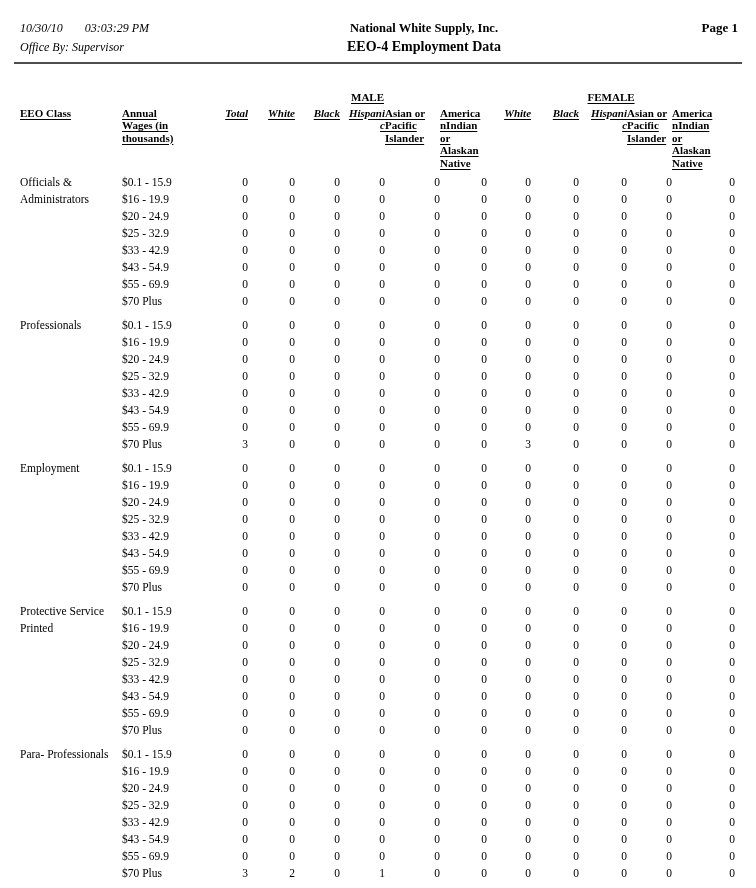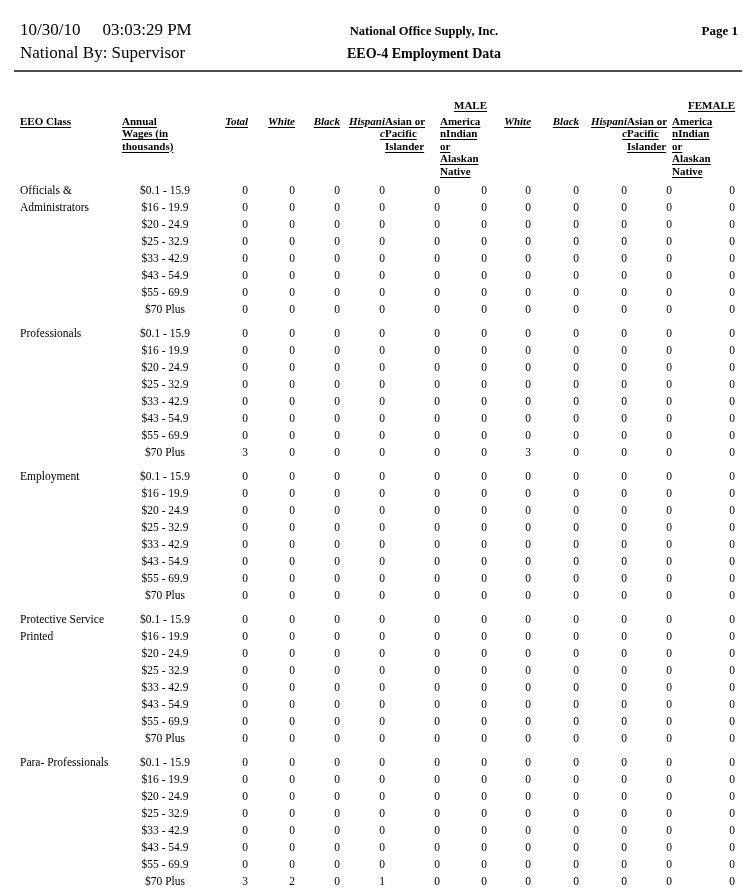--- a/index.html
+++ b/index.html
@@ -7,21 +7,21 @@
   body {
     width: 756px; height: 888px;
     background: #ffffff; color: #000000;
     font-family: "Liberation Serif", "DejaVu Serif", serif;
     overflow: hidden;
   }
   .page { width: 756px; height: 888px; padding: 20px 0 0 20px; }
 
   
   .hdr-row { display: flex; width: 718px; align-items: baseline; }
-  .hdr-left  { width: 200px; font-size: 17px; }
+  .hdr-left  { width: 200px; font-size: 12px; font-style: italic; }
   .hdr-center{ flex: 1; text-align: center; }
   .hdr-right { width: 110px; text-align: right; font-size: 13px; font-weight: bold; }
   .company   { font-size: 12.5px; font-weight: bold; }
   .report-title { font-size: 14px; font-weight: bold; }
   .hdr-row2 { margin-top: 3px; }
   .time { margin-left: 22px; }
   .divider {
     border: none; border-top: 2px solid #4d4d4d;
     width: 728px; margin: 7px 0 0 -6px; height: 0;
   }
@@ -33,52 +33,52 @@
     border-collapse: collapse;
     table-layout: fixed;
   }
   thead th {
     font-size: 11px; font-weight: bold;
     line-height: 12.5px;
     padding: 0; vertical-align: top;
     text-decoration: underline;
     text-underline-offset: 2px;
   }
-  th.group-hdr { text-align: right; padding-bottom: 3px; }
+  th.group-hdr { text-align: center; padding-bottom: 3px; }
   th.nohdr { text-decoration: none; }
   th.l { text-align: left; }
   th.r { text-align: right; font-style: italic; }
   th.c { text-align: left; }
   thead tr.cols th { padding-bottom: 5px; }
 
   tbody td {
     font-size: 11.5px; line-height: 17px;
     padding: 0; vertical-align: top;
     white-space: normal;
   }
   td.eeo-class { text-align: left; padding-right: 6px; }
-  td.wage { text-align: center; }
+  td.wage { text-align: left; }
   td.num { text-align: right; font-family: "Liberation Serif", "DejaVu Serif", serif; }
   tr.group-start td { padding-top: 7px; }
 </style>
 </head>
 <body>
 
 <div class="page">
 
   <div class="hdr-row">
     <div class="hdr-left">
       <span>10/30/10</span><span class="time">03:03:29 PM</span>
     </div>
-    <div class="hdr-center company">National Office Supply, Inc.</div>
+    <div class="hdr-center company">National White Supply, Inc.</div>
     <div class="hdr-right">Page 1</div>
   </div>
 
   <div class="hdr-row hdr-row2">
-    <div class="hdr-left">National By: Supervisor</div>
+    <div class="hdr-left">Office By: Supervisor</div>
     <div class="hdr-center report-title">EEO-4 Employment Data</div>
     <div class="hdr-right"></div>
   </div>
 
   <hr class="divider">
 
   <table class="report">
     <colgroup>
       <col style="width:102px">
         <col style="width:86px">

